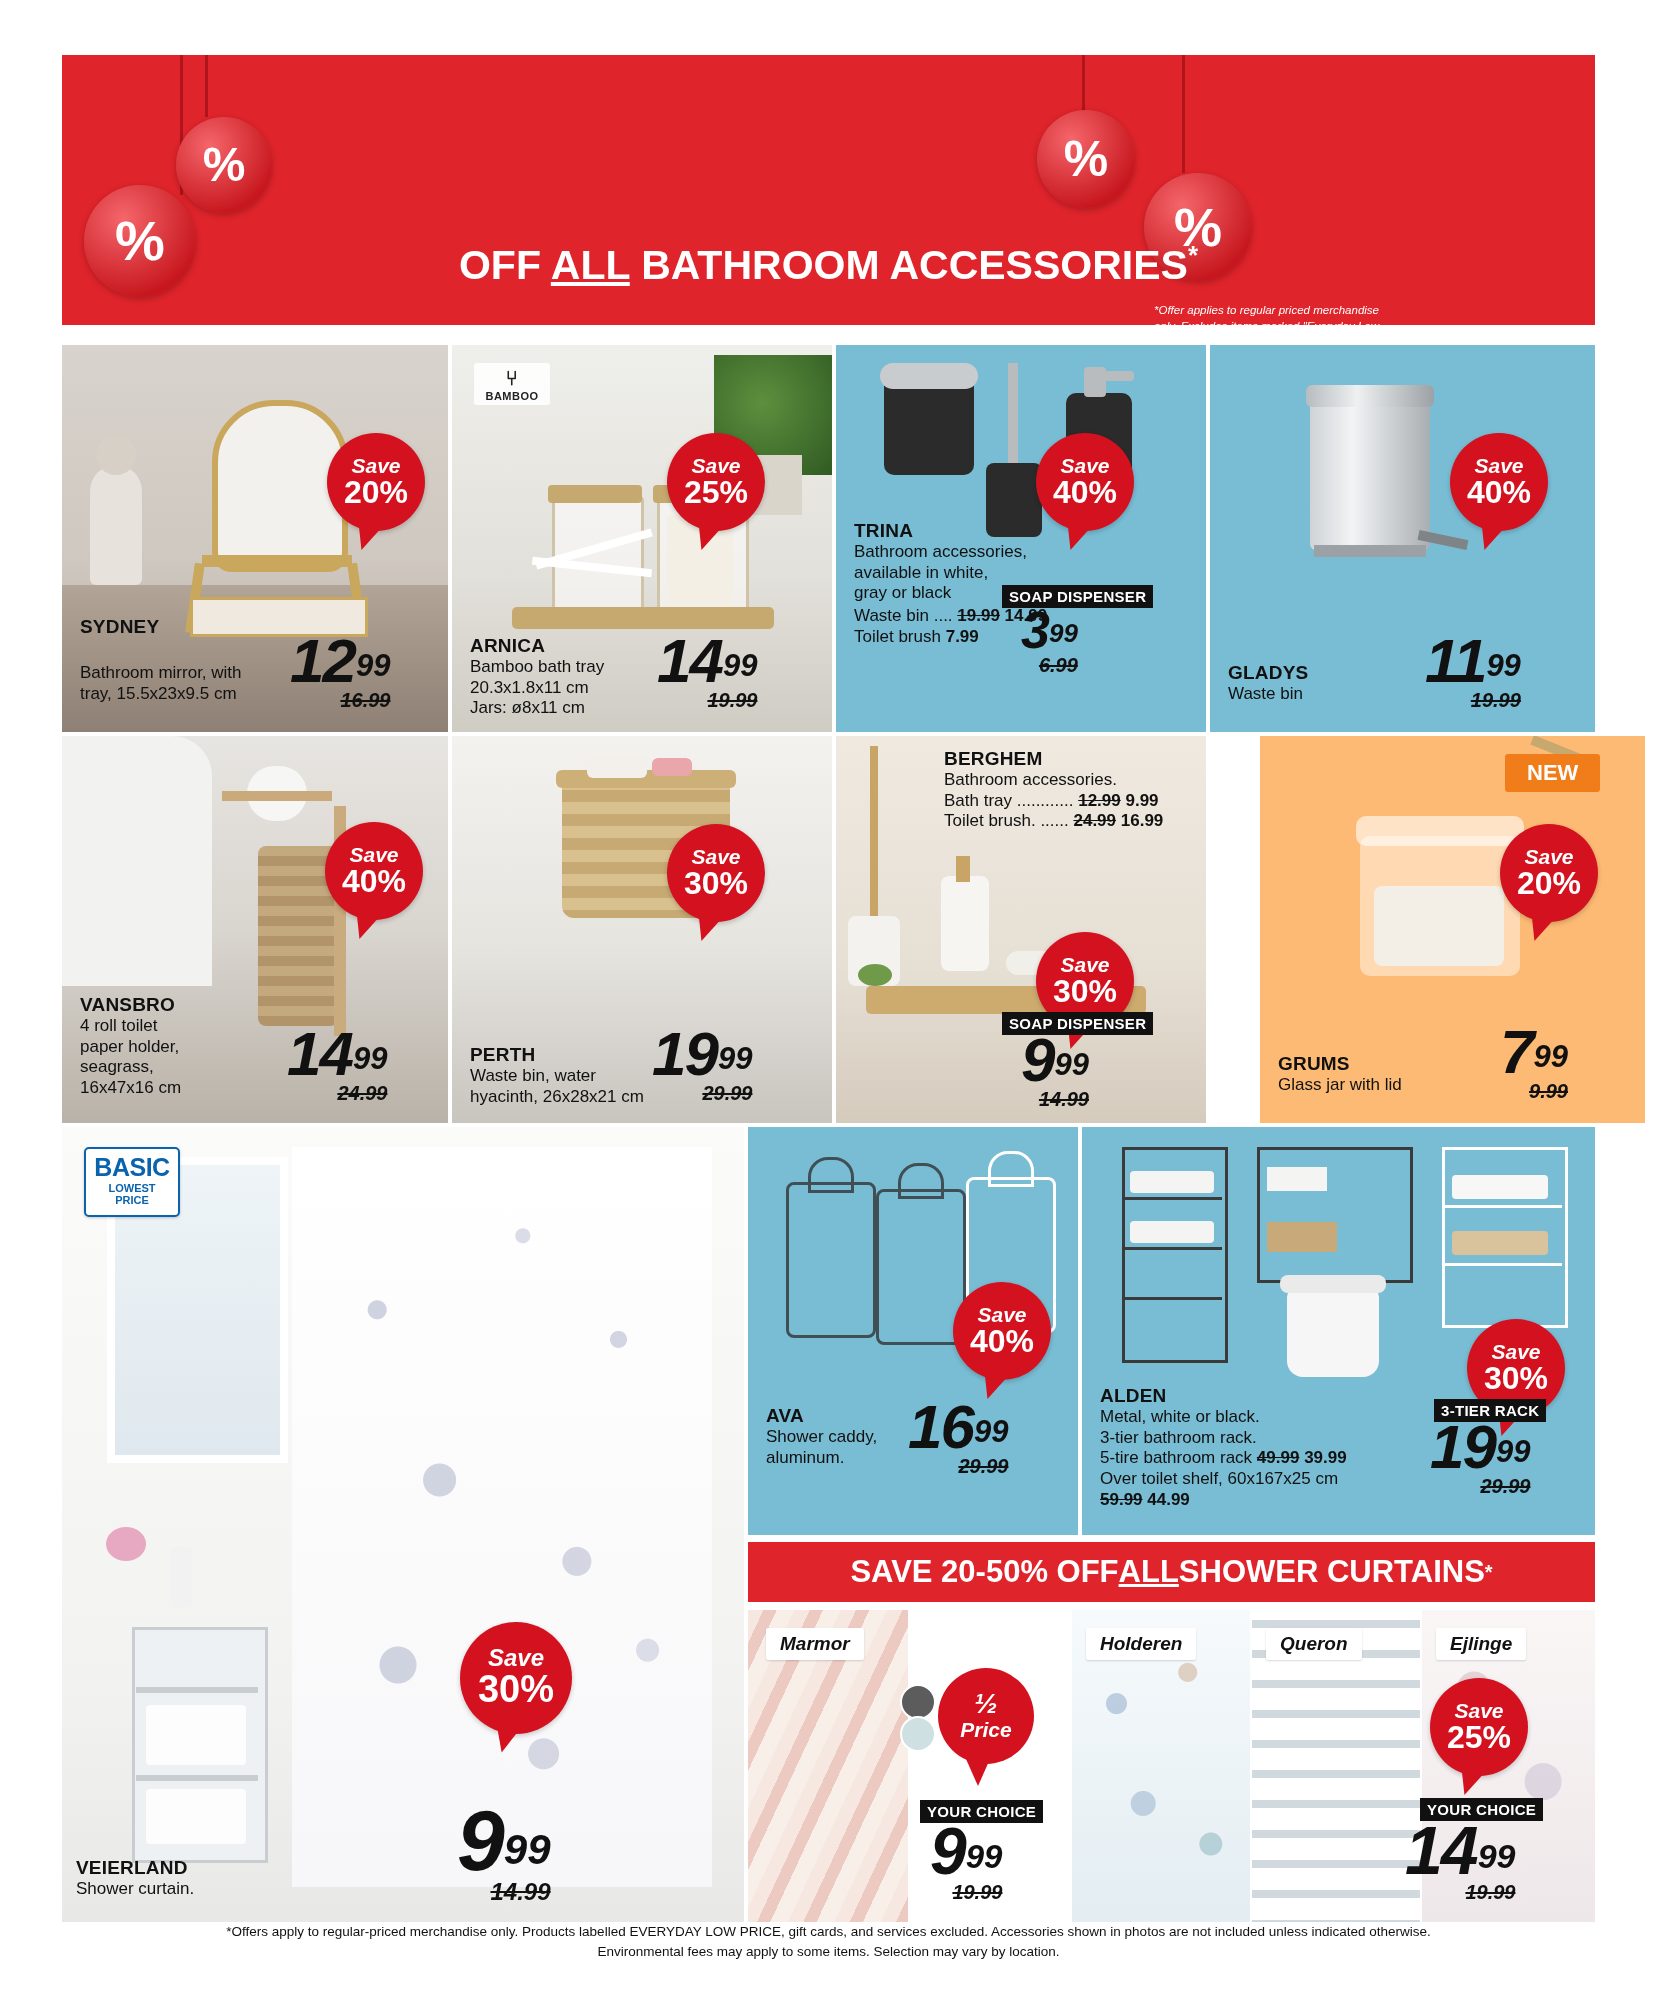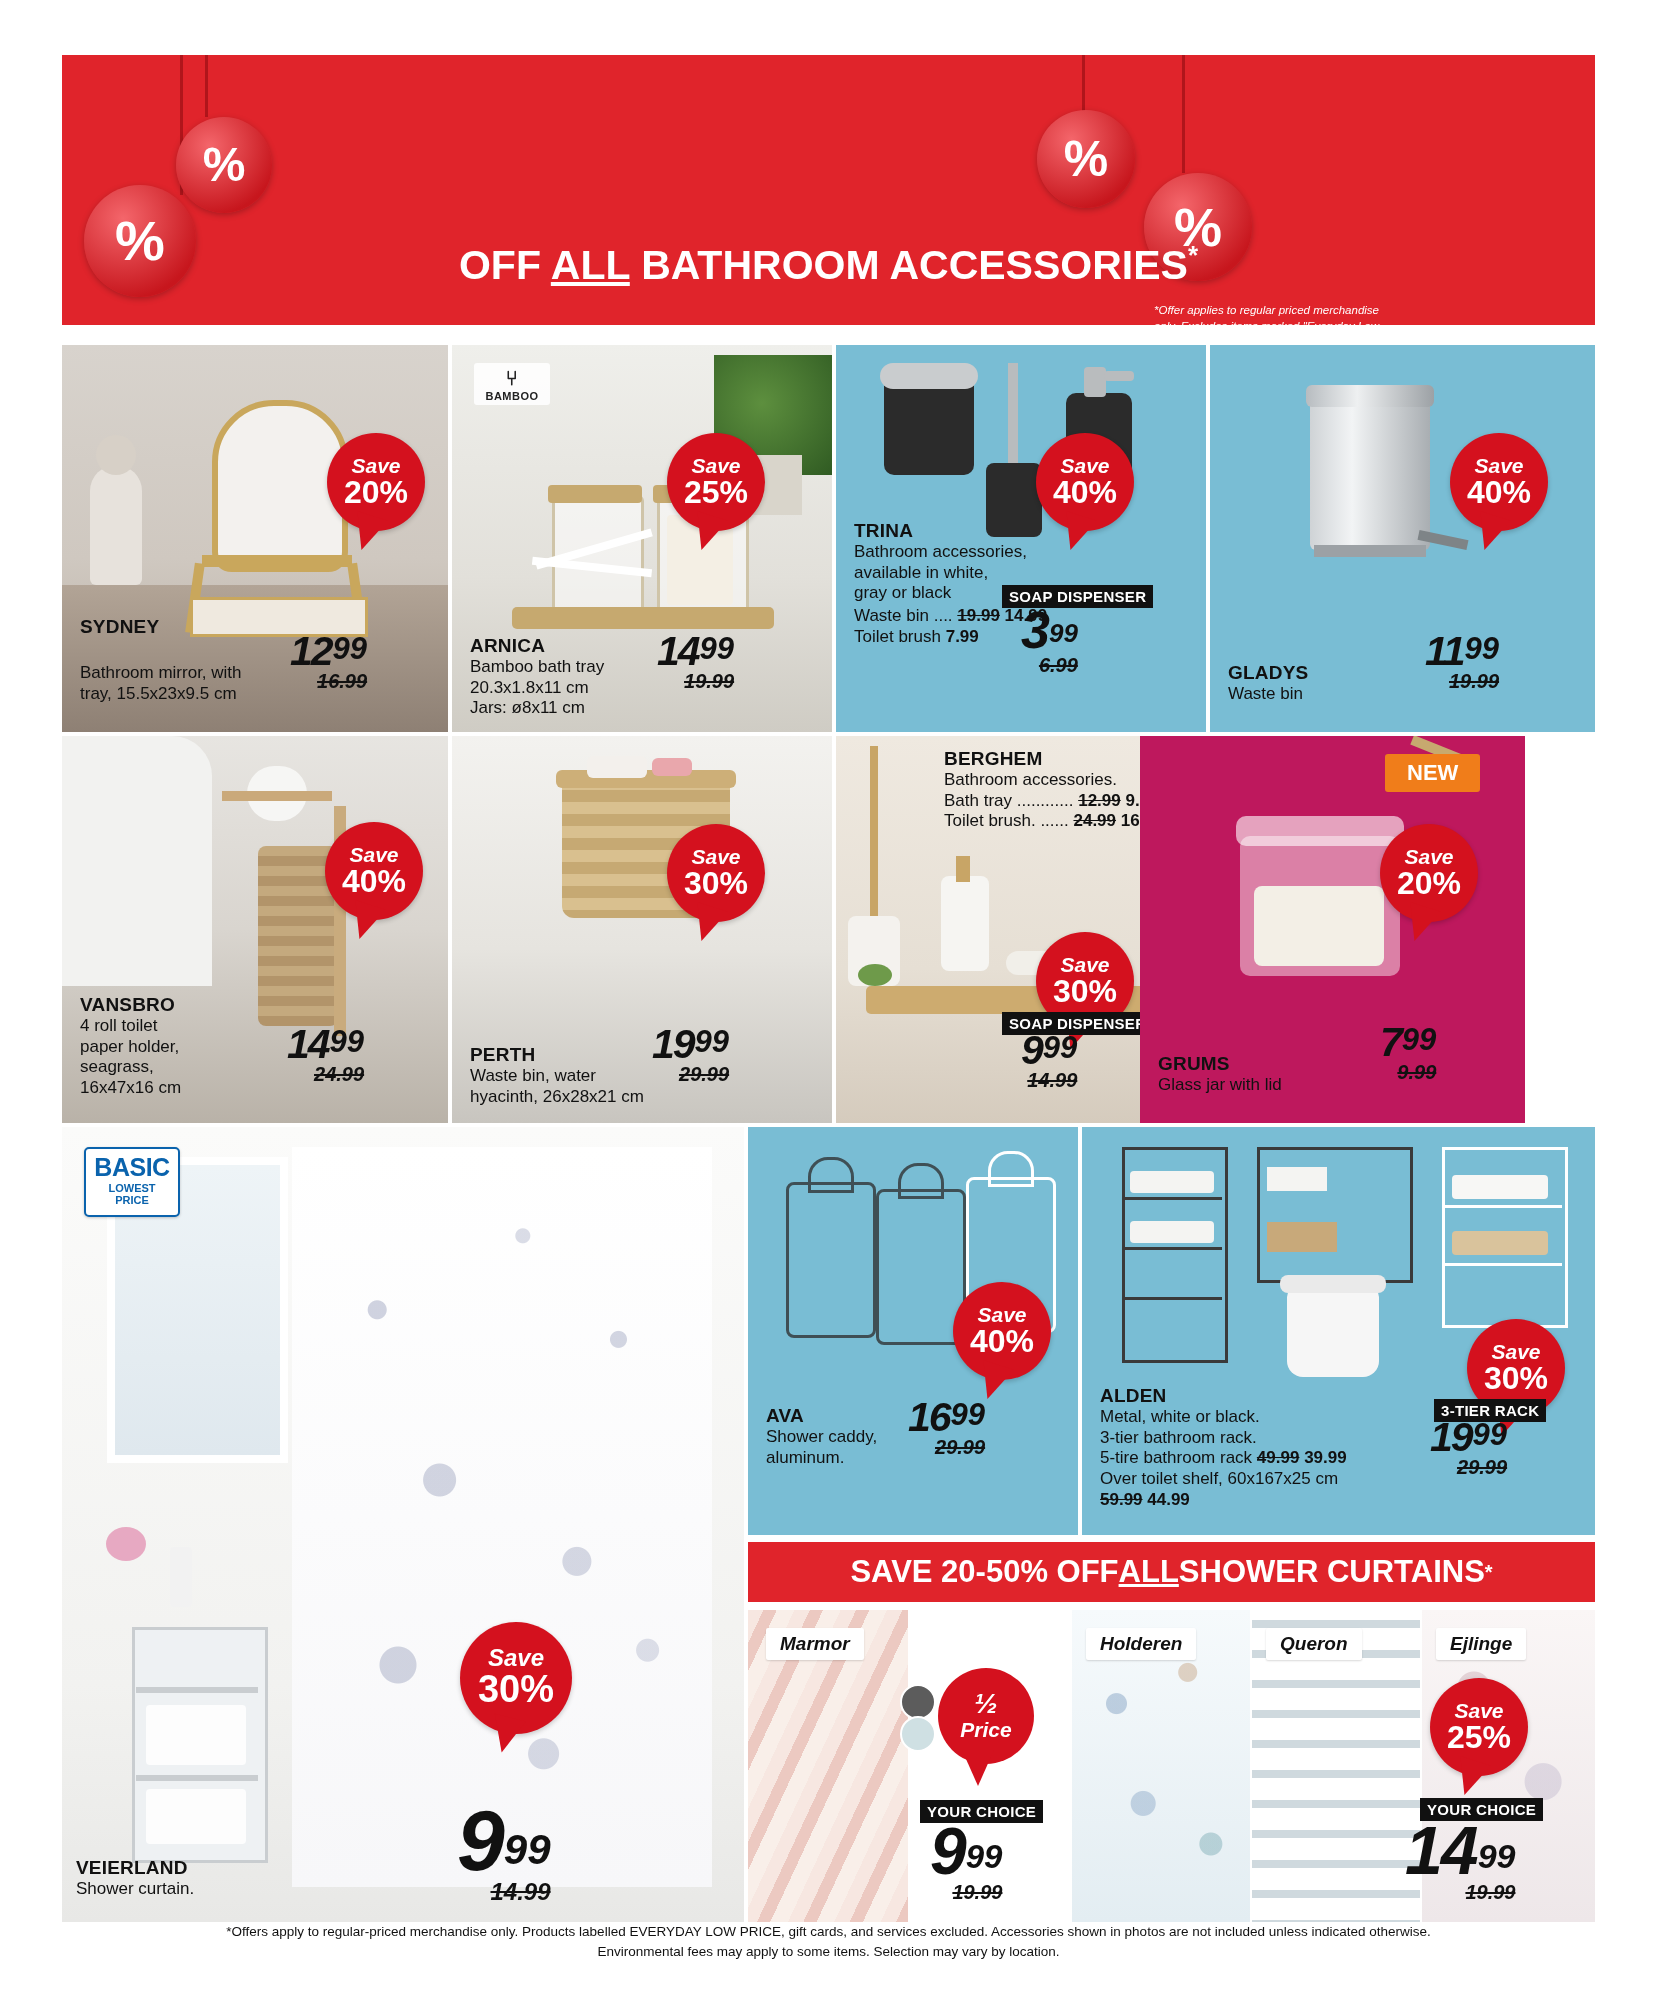--- a/index.html
+++ b/index.html
@@ -49,21 +49,21 @@
   .photo { position:absolute; left:0; top:0; width:100%; height:100%; }
 
   .prod-name { font-weight:bold; font-size:19px; color:#111; letter-spacing:.2px; }
   .prod-desc { font-size:17px; color:#111; line-height:1.22; }
 
   
   .price {
     position:absolute; color:#111; font-weight:bold; font-style:italic;
     line-height:.9; white-space:nowrap;
   }
-  .price .big { font-size:41px; letter-spacing:-2px; }
+  .price .big { font-size:62px; letter-spacing:-2px; }
   .price .cents { font-size:31px; vertical-align:super; margin-left:1px; }
   .price .was {
     display:block; text-align:right; font-size:20px; font-weight:bold;
     font-style:italic; text-decoration:line-through; margin-top:2px;
   }
   .price.small .big { font-size:52px; }
   .price.small .cents { font-size:26px; }
 
   
   .bubble {
@@ -357,21 +357,21 @@
       <div class="s2">30%</div>
     </div>
     <div class="bubble-tail" style="left:224px; top:278px; transform:rotate(18deg);"></div>
     <div class="label-black" style="left:166px; top:276px;">SOAP DISPENSER</div>
     <div class="price" style="left:185px; top:296px;">
       <span class="big">9</span><span class="cents">99</span>
       <span class="was">14.99</span>
     </div>
   </div>
 
-  <div class="cell" style="left:1140px; top:736px; width:385px; height:387px; background:#be185d;">
+  <div class="cell" style="left:1260px; top:736px; width:385px; height:387px; background:#fdba74;">
     <div class="photo">
       <div class="ph" style="left:100px; top:100px; width:160px; height:140px; background:rgba(255,255,255,.45); border-radius:10px;"></div>
       <div class="ph" style="left:96px; top:80px; width:168px; height:30px; background:rgba(255,255,255,.6); border-radius:10px;"></div>
       <div class="ph" style="left:114px; top:150px; width:130px; height:80px; background:#f3efe6; border-radius:8px;"></div>
       <div class="ph" style="left:270px; top:10px; width:60px; height:10px; background:#c7a96f; transform:rotate(22deg);"></div>
     </div>
     <div class="badge-new" style="left:245px; top:18px;">NEW</div>
     <div style="position:absolute; left:18px; top:317px;">
       <div class="prod-name">GRUMS</div>
       <div class="prod-desc">Glass jar with lid</div>

